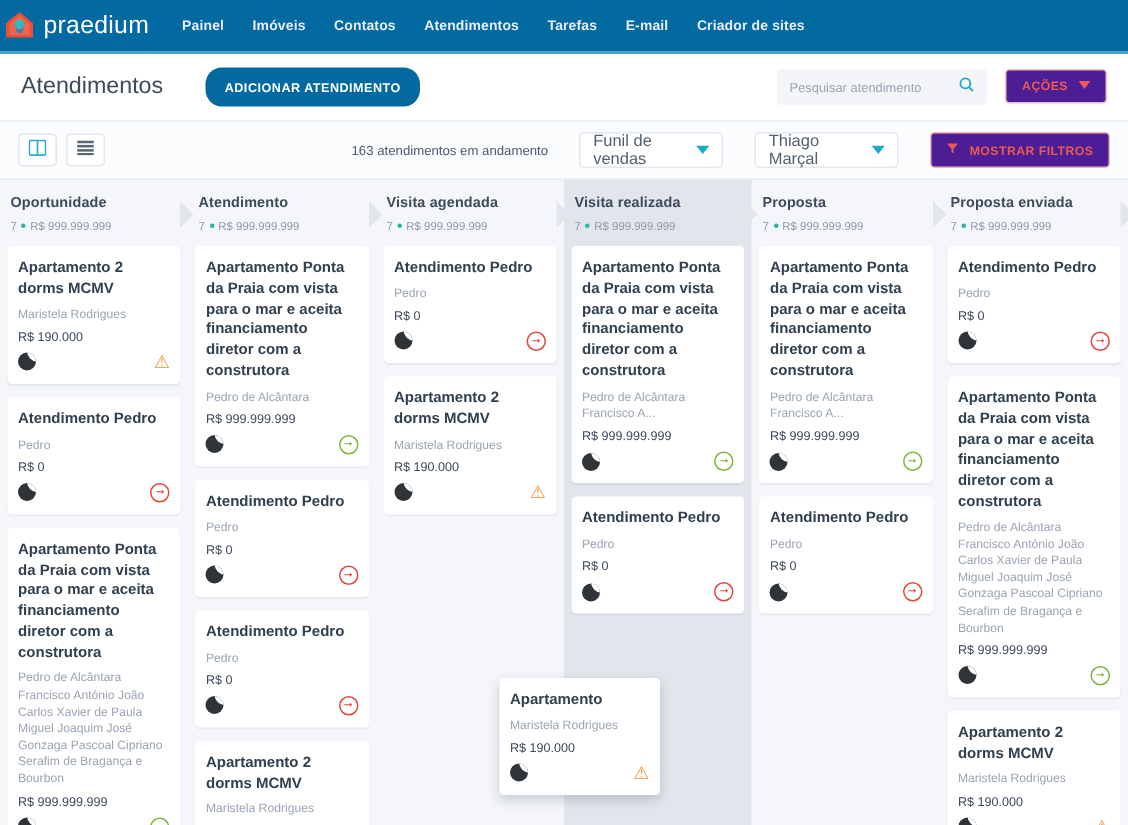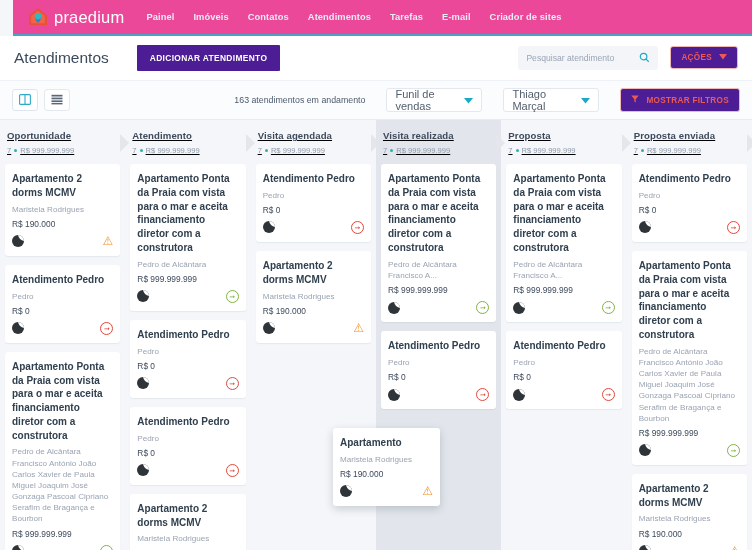--- a/index.html
+++ b/index.html
@@ -6,27 +6,26 @@
   html, body {
     width: 752px; height: 550px;
     overflow: hidden;
     font-family: "Liberation Sans", sans-serif;
     background: #f4f6f9;
   }
 
   
   .topnav {
     height: 36px;
-    background: #ec4899;
+    background: #0369a1;
     border-bottom: 2px solid #4aa3c7;
     display: flex;
     align-items: center;
-    padding-left: 14px;
+    padding-left: 2px;
     position: relative;
-    margin-left: 13px;
   }
   .logo-wrap { display: flex; align-items: center; gap: 5px; margin-right: 22px; }
   .logo-mark { width: 22px; height: 22px; position: relative; }
   .logo-text {
     color: #ffffff;
     font-size: 16.5px;
     letter-spacing: .2px;
     font-weight: 300;
   }
   .nav-items { display: flex; align-items: flex-end; gap: 19px; }
@@ -48,24 +47,24 @@
     padding: 0 14px;
     position: relative;
   }
   .page-title {
     font-size: 15.5px;
     color: #3d4a5c;
     font-weight: 400;
     margin-right: 28px;
   }
   .btn-primary {
-    background: #4c1d95;
+    background: #0369a1;
     color: #fff;
     border: none;
-    border-radius: 1px;
+    border-radius: 11px;
     font-size: 8.4px;
     font-weight: bold;
     letter-spacing: .35px;
     padding: 8px 13px;
     cursor: pointer;
     text-align: right;
   }
   .header-right {
     margin-left: auto;
     display: flex;
@@ -159,21 +158,21 @@
     display: flex;
     height: 100%;
   }
   .col {
     width: 125.33px;
     flex: 0 0 125.33px;
     position: relative;
     padding: 0 5px;
   }
   .col.droptarget { background: #e2e6ec; }
-  .col-head { padding: 10px 2px 7px 2px; position: relative; text-decoration: underline; }
+  .col-head { padding: 10px 2px 7px 2px; position: relative; }
   .col-title {
     font-size: 9.6px;
     color: #3d4a5c;
     font-weight: bold;
     letter-spacing: .1px;
     margin-bottom: 5px;
     white-space: nowrap;
   }
   .col-meta {
     font-size: 7.6px;
@@ -251,21 +250,21 @@
     font-size: 7px; line-height: 1;
   }
   .status-ico.green { color: #7fb53f; }
   .status-ico.red { color: #e0483c; }
   .warn-ico { font-size: 12px; color: #f0902b; line-height: 1; }
 
   
   .drag-card {
     position: absolute;
     left: 333px;
-    top: 308px;
+    top: 332px;
     width: 107px;
     background: #fff;
     border-radius: 3px;
     padding: 8px 7px 7px 7px;
     box-shadow: 0 3px 8px rgba(45,58,75,.22);
     z-index: 40;
     overflow: hidden;
   }
   .nowrap-clip { white-space: nowrap; overflow: hidden; }
 </style>

